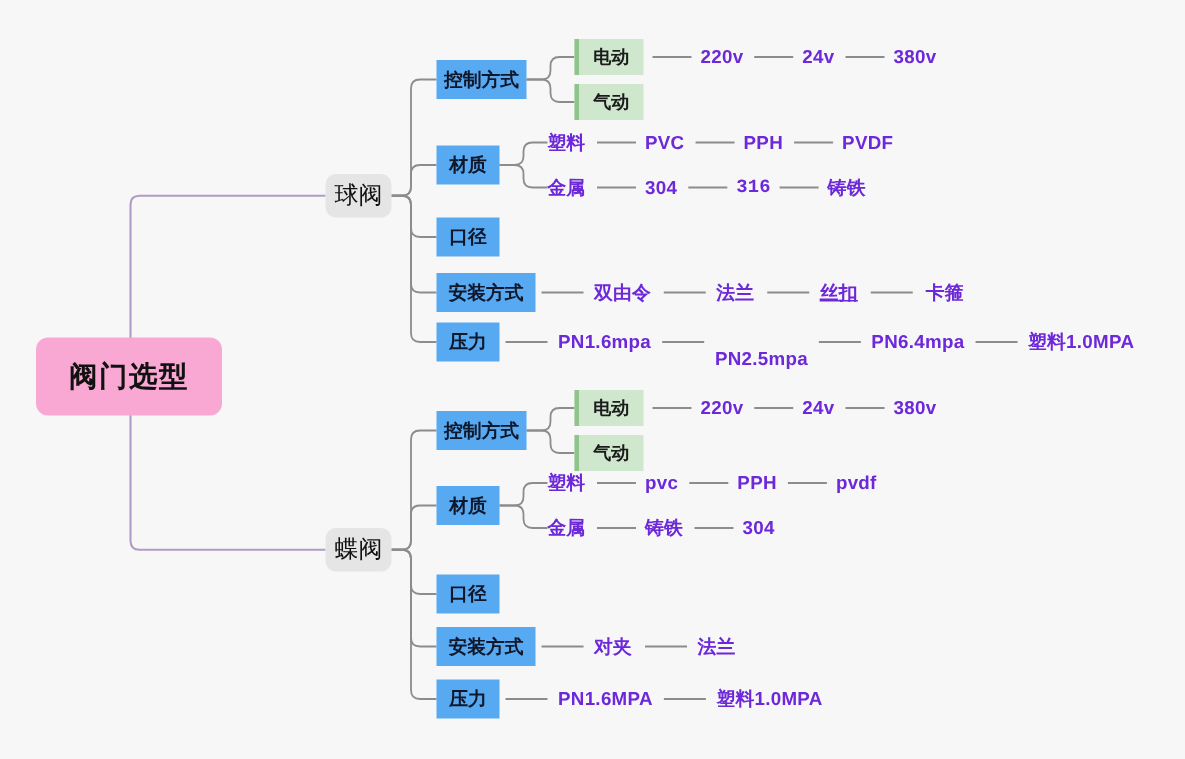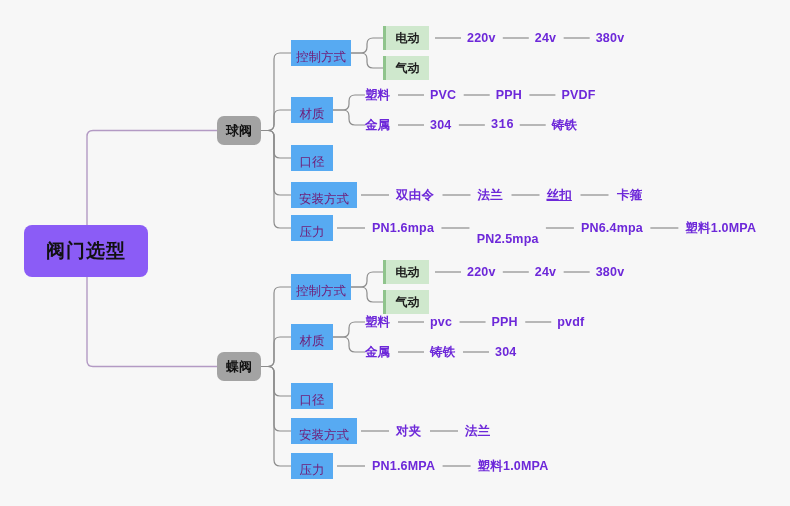--- a/index.html
+++ b/index.html
@@ -11,32 +11,32 @@
     position:relative;
   }
   #canvas{position:absolute;left:0;top:0;width:790px;height:506px;}
   svg.links{position:absolute;left:0;top:0;width:790px;height:506px;pointer-events:none;}
 
   .node{position:absolute;box-sizing:border-box;display:flex;align-items:center;
         justify-content:center;white-space:nowrap;}
 
   
   .root{
-    background:#8b5cf6;border-radius:8px;color:#111;
+    background:#f9a8d4;border-radius:8px;color:#111;
     font-size:19px;font-weight:bold;letter-spacing:1px;
   }
   
   .lvl1{
-    background:#a3a3a3;border-radius:7px;color:#111;
-    font-size:13px;font-weight:bold;
+    background:#e5e5e5;border-radius:7px;color:#111;
+    font-size:16px;font-weight:normal;
   }
   
   .lvl2{
-    background:#57aaf2;color:#701a75;
-    font-size:12.5px;font-weight:normal;align-items:flex-end;
+    background:#57aaf2;color:#0f172a;
+    font-size:12.5px;font-weight:bold;
   }
   
   .lvl3g{
     background:#cfe8cd;border-left:3px solid #8fc48c;color:#1b1b1b;
     font-size:12px;font-weight:bold;
   }
   
   .plain{
     color:#6d28d9;font-size:12.5px;font-weight:bold;background:transparent;
   }

